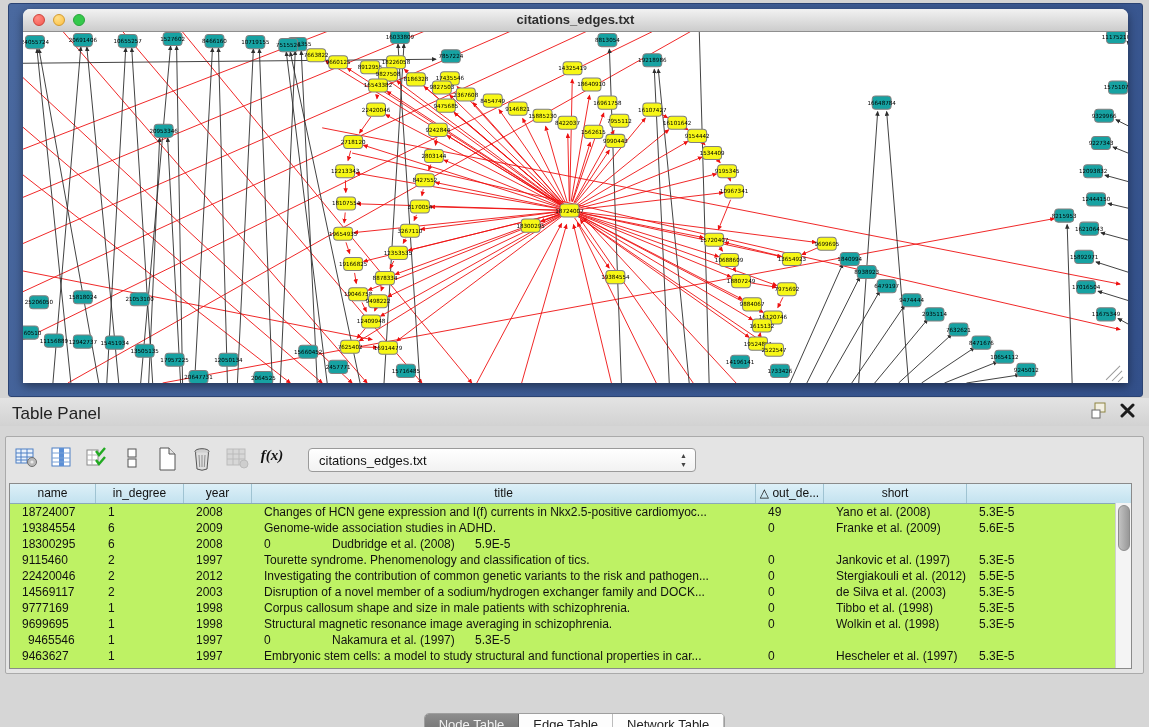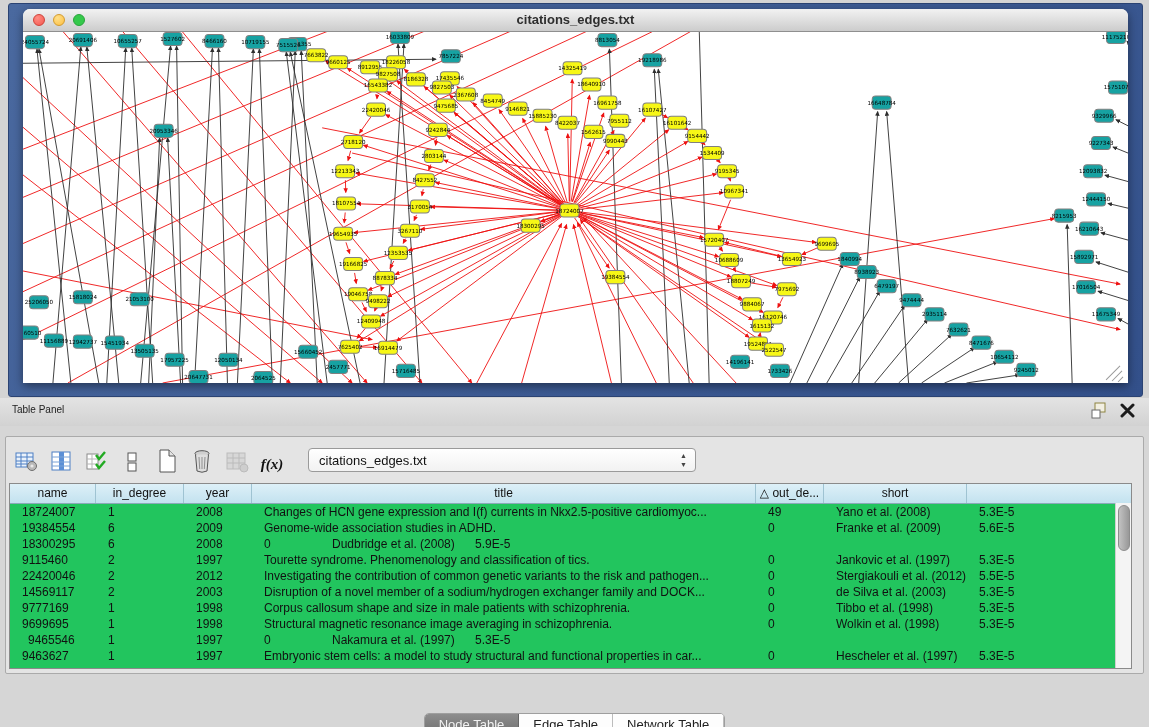--- a/index.html
+++ b/index.html
@@ -12,29 +12,29 @@
   .lights{position:absolute;left:10px;top:5px;display:flex;gap:8px;}
   .light{width:12px;height:12px;border-radius:50%;}
   .light.red{background:radial-gradient(circle at 35% 30%,#ff8d84,#f4574e);border:1px solid #ce4339;box-sizing:border-box;}
   .light.yellow{background:radial-gradient(circle at 35% 30%,#ffe08a,#fdbe41);border:1px solid #d29b2f;box-sizing:border-box;}
   .light.green{background:radial-gradient(circle at 35% 30%,#8ef09a,#35c94b;);border:1px solid #2aa33c;box-sizing:border-box;background-color:#35c94b;}
   .canvas{position:relative;width:1105px;height:351px;background:#fff;}
   .canvas svg{display:block;}
   
   .table-panel{position:absolute;left:0;top:398px;width:1149px;height:329px;background:#d6d6d6;}
   .tp-header{height:28px;position:relative;background:linear-gradient(#e3e3e3,#d2d2d2);}
-  .tp-title{position:absolute;left:12px;top:6px;font-size:10px;color:#222;}
+  .tp-title{position:absolute;left:12px;top:6px;font-size:17px;color:#222;}
   .tp-hicons{position:absolute;right:14px;top:4px;display:flex;gap:12px;align-items:center;}
   .tp-content{position:absolute;left:5px;top:38px;width:1137px;height:236px;background:#e4e4e4;border:1px solid #aaaaaa;border-radius:2px;}
   .tb-row{position:absolute;left:8px;top:6px;height:34px;display:flex;align-items:center;gap:9px;}
-  .tb-btn{width:26px;height:26px;display:flex;align-items:flex-end;justify-content:center;border-radius:3px;}
+  .tb-btn{width:26px;height:26px;display:flex;align-items:flex-start;justify-content:center;border-radius:3px;}
   .fx{font-family:"Liberation Serif",serif;font-style:italic;font-size:15px;color:#111;font-weight:bold;}
   .combo{margin-left:14px;width:388px;height:24px;background:linear-gradient(#ffffff,#f2f2f2);border:1px solid #9a9a9a;border-radius:4px;position:relative;font-size:13px;color:#111;line-height:24px;padding-left:10px;box-sizing:border-box;}
   .combo .spin{position:absolute;right:8px;top:2px;font-size:7px;color:#444;line-height:9px;text-align:center;}
-  .tbl{position:absolute;left:3px;top:46px;width:1121px;height:184px;background:#22c55e;border:1px solid #8a8a8a;overflow:hidden;}
+  .tbl{position:absolute;left:3px;top:46px;width:1121px;height:184px;background:#bef264;border:1px solid #8a8a8a;overflow:hidden;}
   .thead{display:flex;height:19px;background:linear-gradient(#ddf0f8,#c3e2ef);border-bottom:1px solid #8aa9b8;}
   .th{font-size:12px;color:#111;text-align:center;line-height:19px;border-right:1px solid #9fc3d2;box-sizing:border-box;overflow:hidden;white-space:nowrap;}
   .trow{display:flex;height:16px;line-height:16px;font-size:12px;color:#111;}
   .td{box-sizing:border-box;overflow:hidden;white-space:nowrap;padding-left:12px;}
   .vscroll{position:absolute;right:0;top:19px;bottom:0;width:15px;background:#f4f4f4;border-left:1px solid #cfcfcf;}
   .vthumb{position:absolute;left:2px;top:2px;width:10px;height:44px;border-radius:6px;background:linear-gradient(90deg,#c2c2c2,#989898);border:1px solid #8d8d8d;}
   .tabbar{position:absolute;left:0;top:276px;width:100%;display:flex;justify-content:center;}
   .tabgroup{display:flex;height:21px;border:1px solid #9e9e9e;border-radius:5px;overflow:hidden;background:#fff;}
   .tab{font-size:13px;padding:0 14px;line-height:21px;color:#222;background:#fdfdfd;border-right:1px solid #bcbcbc;cursor:default;}
   .tab.active{background:linear-gradient(#8d8d8d,#6f6f6f);color:#f2f2f2;border-right:1px solid #666;}

